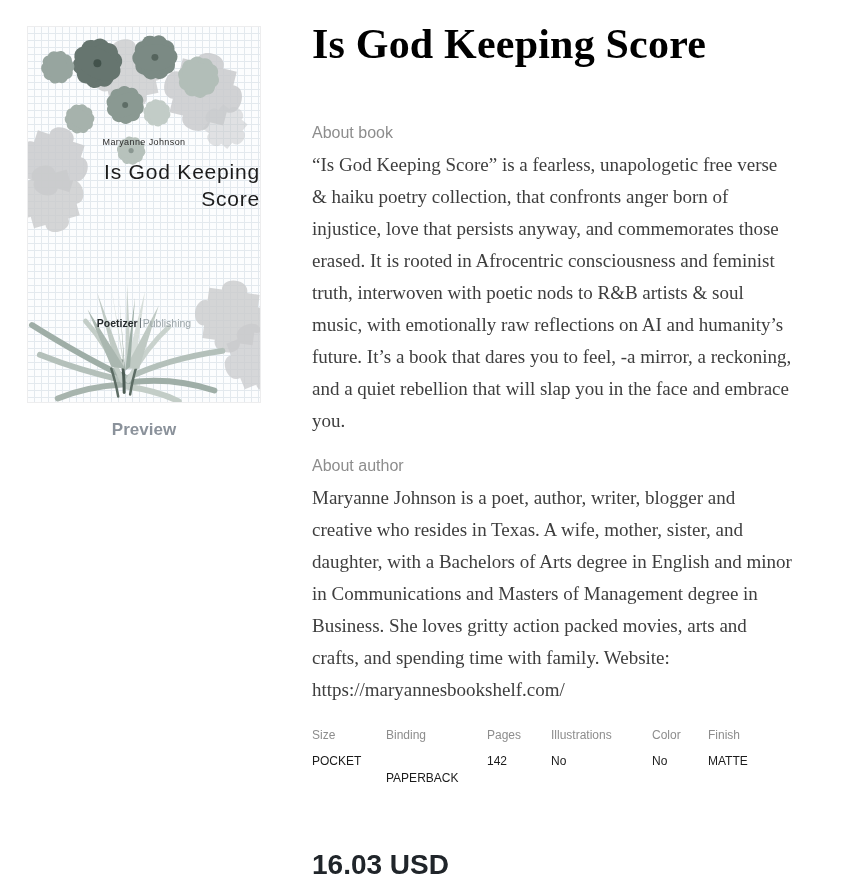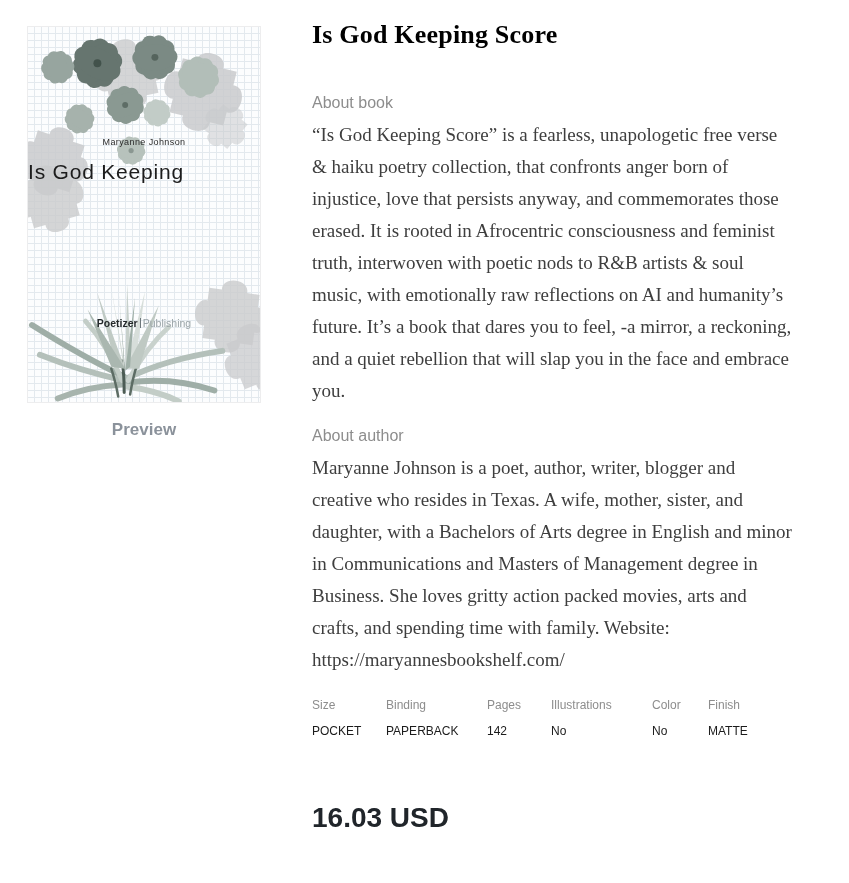--- a/index.html
+++ b/index.html
@@ -27,21 +27,21 @@
       #fcfdfe;
   }
   .cover svg { position: absolute; left: 0; top: 0; width: 100%; height: 100%; }
   .cover-author {
     position: absolute; left: 0; top: 110px; width: 100%;
     text-align: center; font-size: 9px; letter-spacing: .4px;
     color: #2b2b2b;
   }
   .cover-title {
     position: absolute; left: 0; top: 131px; width: 100%;
-    text-align: left; font-size: 21px; line-height: 27px;
+    text-align: right; font-size: 21px; line-height: 27px;
     letter-spacing: .8px; color: #1c1c1c; font-weight: 400;
   }
   .cover-publisher {
     position: absolute; left: 0; top: 290px; width: 100%;
     text-align: center; font-size: 10.5px; color: #9aa4a8;
   }
   .cover-publisher .pub-bold { color: #23282b; font-weight: 700; }
   .cover-publisher .pub-divider {
     display: inline-block; width: 1px; height: 10px;
     background: #6c767b; margin: 0 2px; vertical-align: -1px;
@@ -49,37 +49,37 @@
   .preview {
     width: 234px; margin-left: 27px; margin-top: 17px;
     text-align: center; font-size: 17px; font-weight: 700;
     color: #8b929b; cursor: pointer;
   }
 
   
   .right-col { width: 490px; box-sizing: border-box; }
   .product-title {
     font-family: "Liberation Serif", serif;
-    font-weight: 700; font-size: 26px; color: #000000;
-    margin: 20px 0 44px 0; letter-spacing: .2px;
+    font-weight: 700; font-size: 42px; color: #000000;
+    margin: 20px 0 56px 0; letter-spacing: .2px;
   }
   .section-label { font-size: 16px; color: #8d8d8d; margin: 0 0 7px 0; }
   .body-text {
     font-family: "Liberation Serif", serif;
     font-size: 19px; line-height: 32px; color: #3e3e3e;
     width: 480px; margin: 0;
   }
   .about-author-label { margin-top: 20px; }
 
   .specs { display: flex; margin-top: 22px; font-size: 12px; }
   .spec-col { display: flex; flex-direction: column; }
   .spec-col .spec-label { color: #8d8d8d; margin-bottom: 12px; }
   .spec-col .spec-value { color: #1b1b1b; }
   .spec-size { width: 74px; }
-  .spec-binding { width: 101px; }
+  .spec-binding { width: 101px; gap: 17px; }
   .spec-pages { width: 64px; }
   .spec-illustrations { width: 101px; }
   .spec-color { width: 56px; }
 
   .price {
     margin-top: 64px;
     font-size: 28px; font-weight: 700; color: #20252a;
   }
 </style>
 </head>
@@ -149,20 +149,21 @@
           <polygon points="98,344 132,280 112,344" fill="#bfc9c3"></polygon>
           <polygon points="98,344 60,284 84,342" fill="#aab7b0"></polygon>
           <polygon points="98,346 92,270 97,342" fill="#93a39b"></polygon>
           <polygon points="98,346 108,272 103,342" fill="#9fafa7"></polygon>
         </g>
       </svg>
 
       <div class="cover-author">Maryanne Johnson</div>
       <div class="cover-title">
         <div>Is God Keeping</div>
+        <div>Score</div>
       </div>
       <div class="cover-publisher">
         <span class="pub-bold">Poetizer</span><span class="pub-divider"></span><span>Publishing</span>
       </div>
     </div>
 
     <div class="preview">Preview</div>
   </div>
 
   <div class="right-col">

